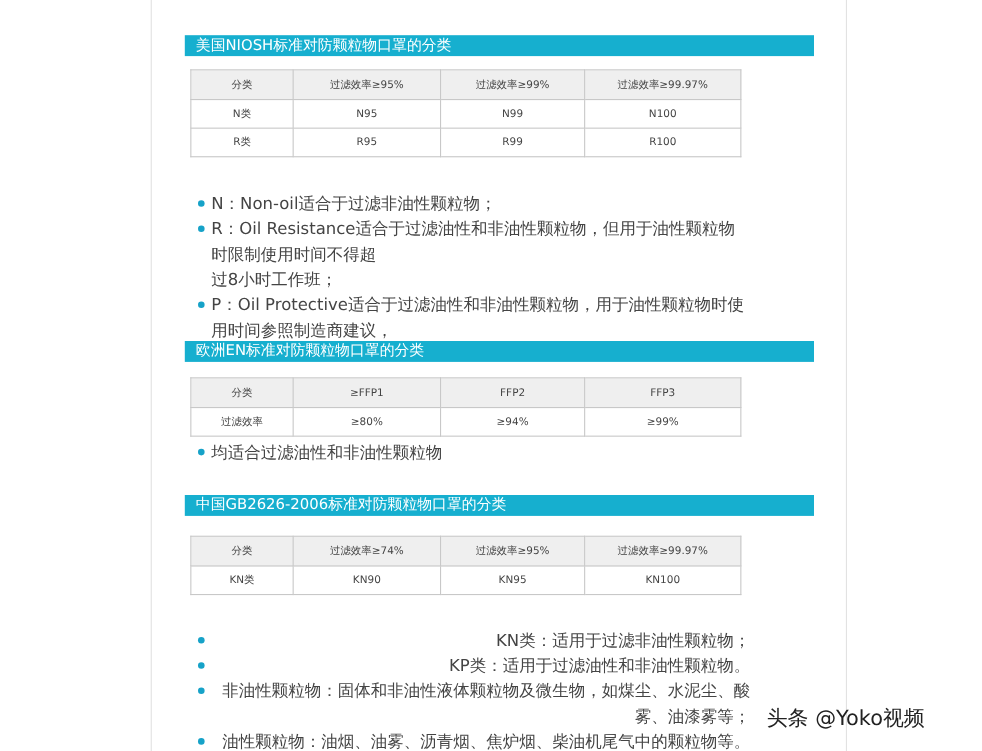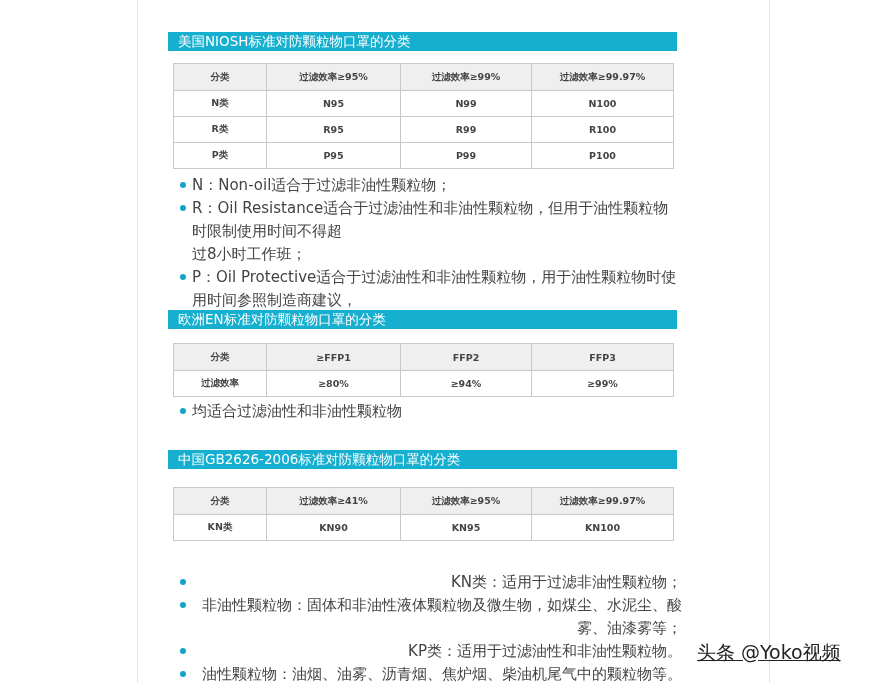--- a/index.html
+++ b/index.html
@@ -1,29 +1,29 @@
 <!DOCTYPE html>
 <html><head>
 <meta charset="utf-8">
 <style>
   html, body { margin:0; padding:0; }
   body { width:893px; height:683px; background:#ffffff; position:relative; overflow:hidden;
          font-family:"DejaVu Sans","Liberation Sans",sans-serif; color:#333; }
   .page { position:absolute; left:137px; top:0; width:631px; height:683px;
           border-left:1px solid #e2e2e2; border-right:1px solid #e2e2e2; background:#fff; }
-  .section-title { position:absolute; left:30px; width:509px; height:19px; background:#16afcf;
+  .section-title { position:absolute; left:30px; width:572px; height:19px; background:#16afcf;
           color:#fff; font-size:13.5px; line-height:19px; padding-left:10px; box-sizing:border-box; white-space:nowrap; }
   table.grid { position:absolute; left:35px; width:500px; border-collapse:collapse; table-layout:fixed; }
-  table.grid td { border:1px solid #c8c8c8; text-align:center; font-size:9.5px; color:#444; height:25px; padding:0;font-weight:bold; }
+  table.grid td { border:1px solid #c8c8c8; text-align:center; font-size:9.5px; color:#444; height:25px; padding:0; }
   table.grid tr.head td { background:#efefef; height:26px; }
   .bullets { position:absolute; left:42px; font-size:15px; color:#444; }
   .bullet { position:relative; padding-left:12px; line-height:23px; width:490px; }
   .bullet .dot { position:absolute; left:0; top:8px; width:6px; height:6px; border-radius:50%; background:#16a2c8; }
   .bullet .cont { display:block; line-height:23px; }
-  .watermark { position:absolute; left:697px; top:640px; font-size:19px; color:#222; white-space:nowrap;text-decoration:underline; }
+  .watermark { position:absolute; left:697px; top:640px; font-size:19px; color:#222; white-space:nowrap; }
 </style>
 </head>
 <body>
 
 <div class="page">
 
   <div class="section-title" style="top:32px;">美国NIOSH标准对防颗粒物口罩的分类</div>
   <table class="grid" style="top:63px;">
     <colgroup>
         <col style="width:93px">
@@ -42,26 +42,20 @@
       <td>N类</td>
       <td>N95</td>
       <td>N99</td>
       <td>N100</td>
     </tr>
     <tr>
       <td>R类</td>
       <td>R95</td>
       <td>R99</td>
       <td>R100</td>
-    </tr>
-    <tr>
-      <td>P类</td>
-      <td>P95</td>
-      <td>P99</td>
-      <td>P100</td>
     </tr>
   </tbody>
     </table>
   <div class="bullets" style="top:174px;">
     <div class="bullet">
       <span class="dot"></span>
       <span class="cont">N：Non-oil适合于过滤非油性颗粒物；</span>
     </div>
     <div class="bullet">
       <span class="dot"></span>
@@ -108,44 +102,44 @@
   <table class="grid" style="top:487px;">
     <colgroup>
         <col style="width:93px">
         <col style="width:134px">
         <col style="width:131px">
         <col style="width:142px">
       </colgroup>
     <tbody>
         <tr class="head">
       <td>分类</td>
-      <td>过滤效率≥41%</td>
+      <td>过滤效率≥74%</td>
       <td>过滤效率≥95%</td>
       <td>过滤效率≥99.97%</td>
     </tr>
     <tr>
       <td>KN类</td>
       <td>KN90</td>
       <td>KN95</td>
       <td>KN100</td>
     </tr>
   </tbody>
     </table>
   <div class="bullets" style="top:571px;text-align:right;">
     <div class="bullet">
       <span class="dot"></span>
       <span class="cont">KN类：适用于过滤非油性颗粒物；</span>
     </div>
     <div class="bullet">
       <span class="dot"></span>
-      <span class="cont">非油性颗粒物：固体和非油性液体颗粒物及微生物，如煤尘、水泥尘、酸雾、油漆雾等；</span>
+      <span class="cont">KP类：适用于过滤油性和非油性颗粒物。</span>
     </div>
     <div class="bullet">
       <span class="dot"></span>
-      <span class="cont">KP类：适用于过滤油性和非油性颗粒物。</span>
+      <span class="cont">非油性颗粒物：固体和非油性液体颗粒物及微生物，如煤尘、水泥尘、酸雾、油漆雾等；</span>
     </div>
     <div class="bullet">
       <span class="dot"></span>
       <span class="cont">油性颗粒物：油烟、油雾、沥青烟、焦炉烟、柴油机尾气中的颗粒物等。</span>
     </div>
   </div>
 </div>
 
 <div class="watermark">头条 @Yoko视频</div>
 

